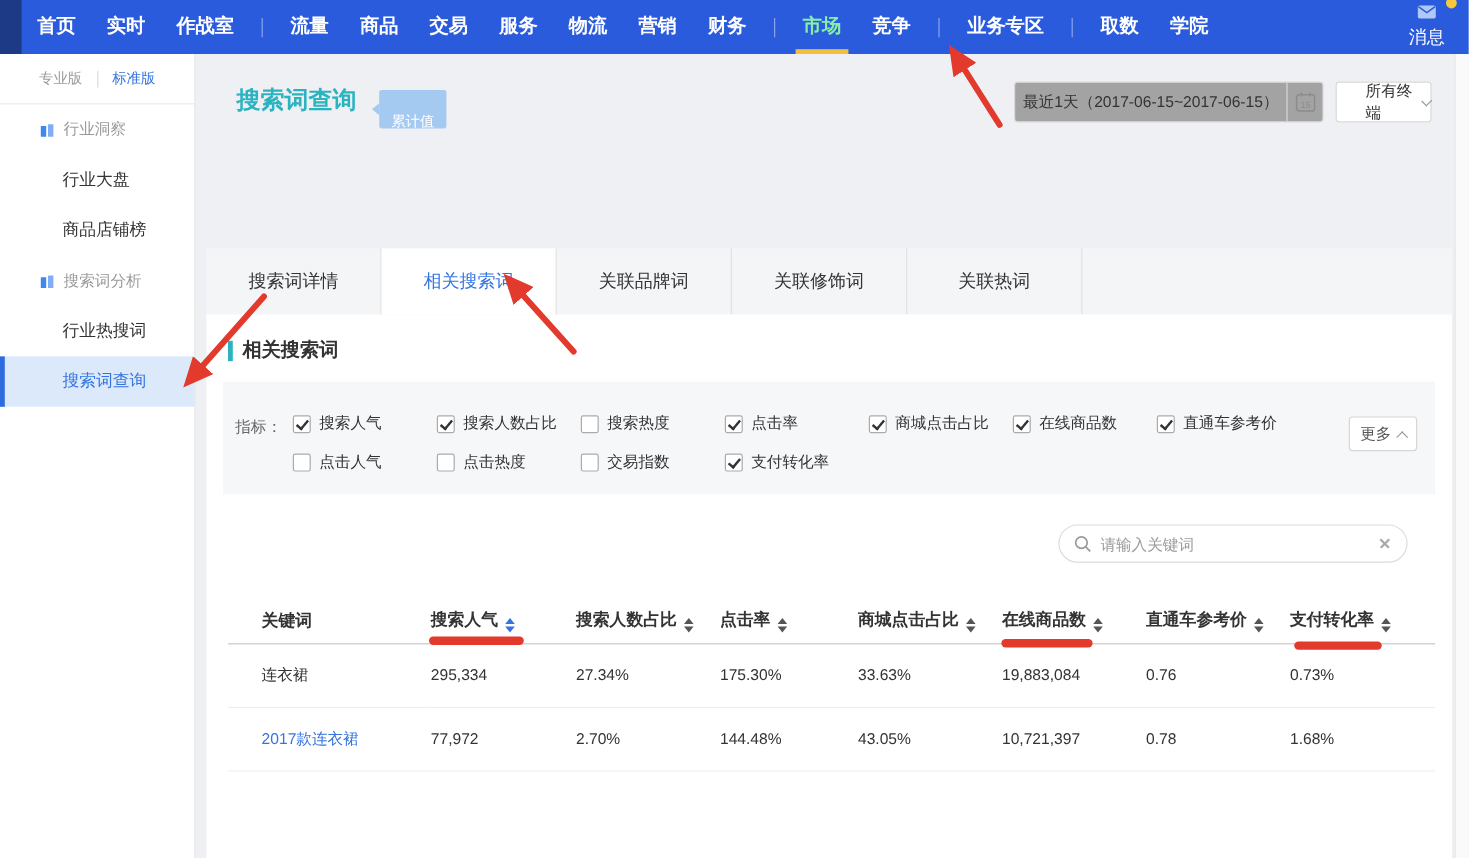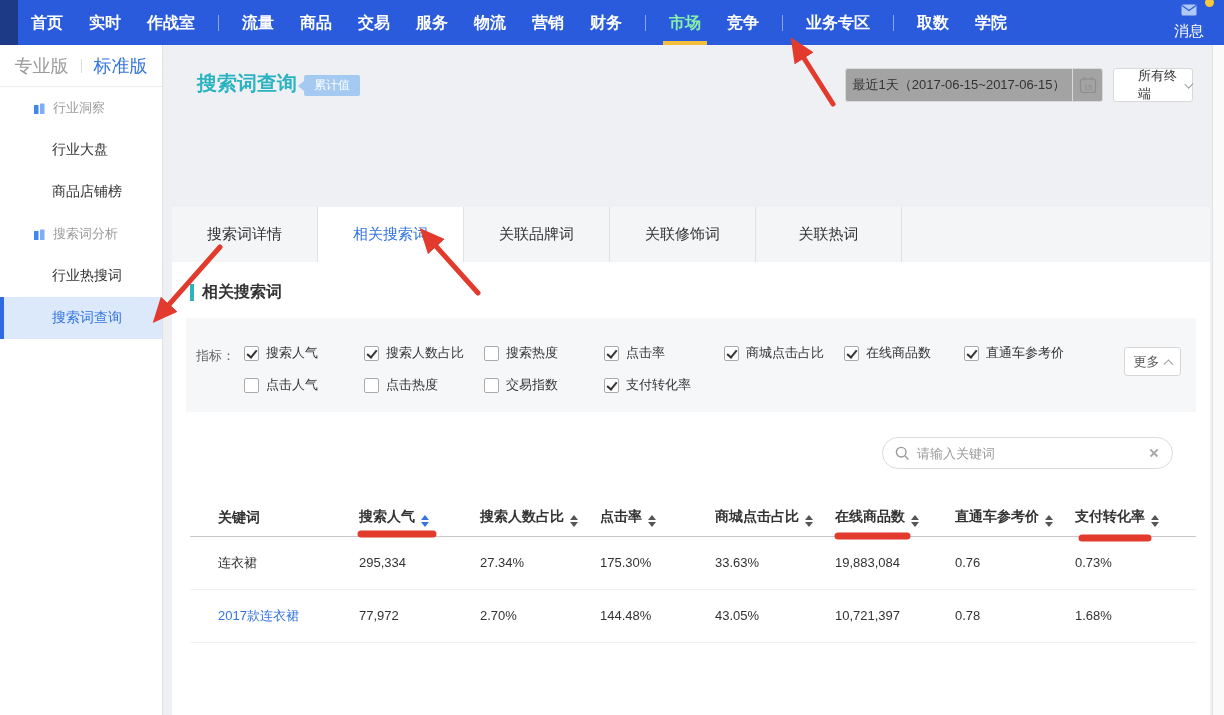--- a/index.html
+++ b/index.html
@@ -15,35 +15,35 @@
   .nav-items { display:flex; align-items:center; margin-left:18px; }
   .nav-item { padding:0 13px; font-size:16px; font-weight:600; line-height:45px; cursor:pointer; white-space:nowrap; }
   .nav-item.active { position:relative; color:#86efac; }
   .nav-item.active::after { content:''; position:absolute; left:50%; transform:translateX(-50%); bottom:0; width:44px; height:4px; background:#F2BE3B; }
   .nav-divider { width:1px; height:16px; background:rgba(255,255,255,0.45); margin:0 10px; }
   .nav-message { margin-left:auto; margin-right:20px; position:relative; display:flex; align-items:center; gap:6px; font-size:15px; cursor:pointer;flex-direction:column; }
   .msg-dot { position:absolute; top:-6px; right:-10px; width:9px; height:9px; border-radius:50%; background:#F6C83C; }
 
   
   .sidebar { position:absolute; left:0; top:45px; width:163px; height:670px; background:#fff; border-right:1px solid #E2E2E2; }
-  .version-tabs { height:42px; border-bottom:1px solid #ECECEC; display:flex; align-items:center; justify-content:center; gap:12px; font-size:18px; }
+  .version-tabs { height:42px; border-bottom:1px solid #ECECEC; display:flex; align-items:center; justify-content:center; gap:12px; font-size:12px; }
   .vtab { cursor:pointer; }
   .vtab.dim { color:#9B9B9B; }
   .vtab.active { color:#3474E0; }
   .vtab-divider { width:1px; height:14px; background:#DDD; }
   .side-group { height:42px; display:flex; align-items:center; padding-left:33px; gap:7px; font-size:13px; color:#9A9A9A; }
   .side-item { height:42px; display:flex; align-items:center; padding-left:52px; font-size:14px; color:#333; cursor:pointer; }
   .side-item.active { background:#DCE9FA; color:#3474E0; border-left:4px solid #2E6BE0; padding-left:48px; }
 
   
   .main { position:absolute; left:163px; top:45px; width:1049px; height:670px; }
   .scroll-track { position:absolute; right:0; top:45px; width:12px; height:670px; background:#FAFAFA; border-left:1px solid #E3E3E3; }
 
   .page-title { position:absolute; left:34px; top:25px; font-size:20px; font-weight:bold; color:#2BB3C0; }
-  .title-badge { position:absolute; left:141px; top:30px; height:21px; line-height:21px; padding:0 10px; background:#A5CAF2; color:#fff; font-size:12px; border-radius:2px; }
+  .title-badge { position:absolute; left:153px; top:30px; height:21px; line-height:21px; padding:16px 10px; background:#A5CAF2; color:#fff; font-size:12px; border-radius:2px; }
   .title-badge::before { content:''; position:absolute; left:-6px; top:50%; transform:translateY(-50%); border-top:5px solid transparent; border-bottom:5px solid transparent; border-right:6px solid #A5CAF2; }
 
   .date-picker { position:absolute; left:682px; top:23px; width:258px; height:34px; background:#a3a3a3; border:1px solid #D9D9D9; border-radius:3px; display:flex; align-items:stretch; cursor:pointer; }
   .date-text { flex:1; display:flex; align-items:center; justify-content:center; font-size:13px; color:#333; white-space:nowrap; }
   .calendar-seg { width:30px; border-left:1px solid #D9D9D9; display:flex; align-items:center; justify-content:center; }
   .terminal-select { position:absolute; left:950px; top:23px; width:80px; height:34px; background:#fff; border:1px solid #D9D9D9; border-radius:3px; display:flex; align-items:center; justify-content:center; gap:6px; font-size:13px; color:#333; cursor:pointer;padding-left:24px; }
 
   .chev-down { width:7px; height:7px; border-right:1.5px solid #999; border-bottom:1.5px solid #999; transform:rotate(45deg) translate(-1px,-1px); display:inline-block; }
   .chev-up { width:7px; height:7px; border-right:1.5px solid #999; border-bottom:1.5px solid #999; transform:rotate(-135deg) translate(-2px,-2px); display:inline-block; }
 

